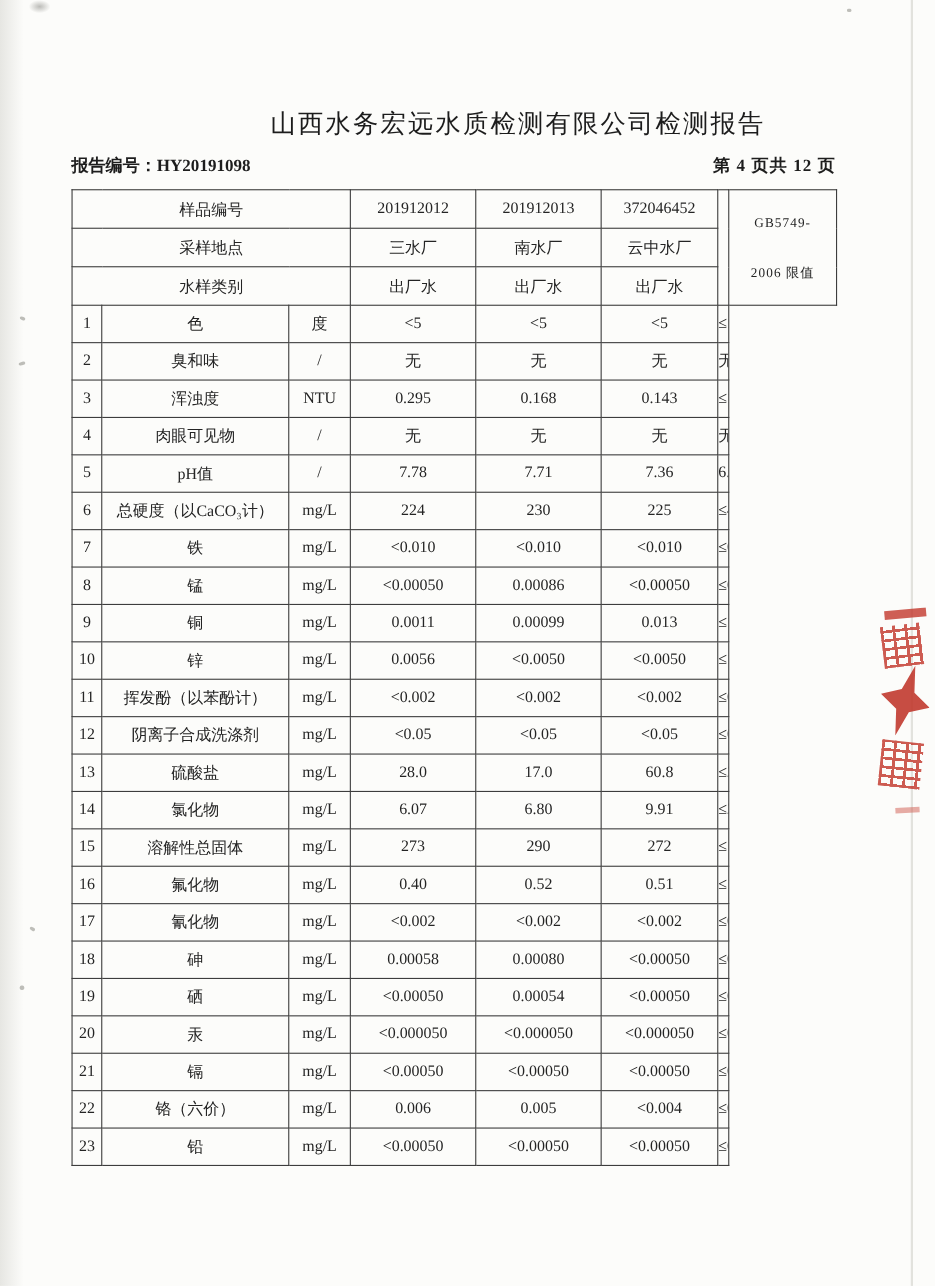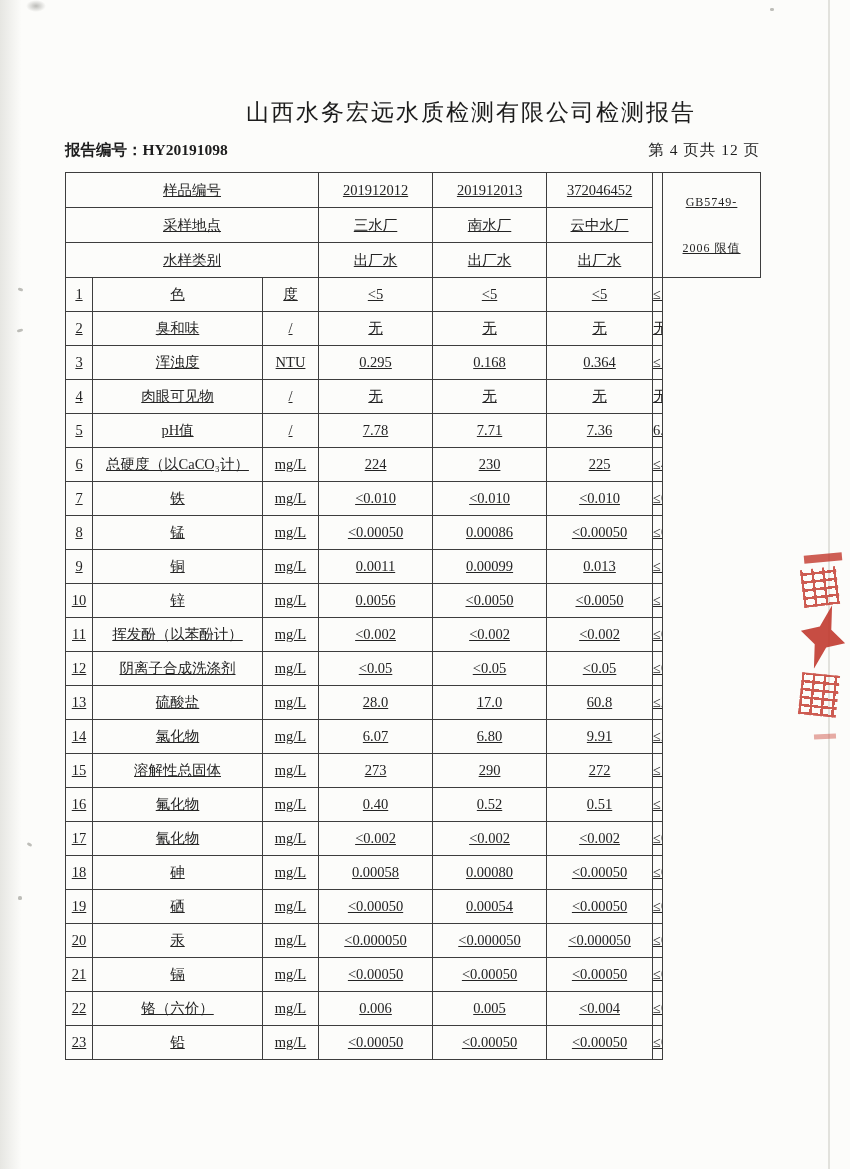--- a/index.html
+++ b/index.html
@@ -15,26 +15,26 @@
     text-align:center;font-size:23px;font-weight:normal;letter-spacing:2px;
     color:#1c1c1c;
     font-family:"Liberation Sans","DejaVu Sans",sans-serif;
     padding-left:46px;
   }
   .meta{
     position:absolute;top:140px;left:65px;width:695px;
     display:flex;justify-content:space-between;align-items:flex-start;
     font-size:15.5px;font-weight:bold;color:#1d1d1d;
   }
-  .meta .pageinfo{font-weight:normal;letter-spacing:1px}
+  .meta .pageinfo{font-weight:bold;letter-spacing:1px}
   
   table.report{
     position:absolute;left:65px;top:172px;width:695px;
     border-collapse:collapse;table-layout:fixed;
-    font-size:14.5px;color:#242424;text-decoration:underline;
+    font-size:14.5px;color:#242424;
   }
   table.report td{
     border:1px solid #3d3d3d;
     text-align:center;vertical-align:middle;
     padding:0;overflow:hidden;white-space:nowrap;
   }
   table.report thead tr{height:35px}
   table.report tbody tr{height:34px}
   td.name{text-align:left;padding-left:9px}
   td.gap{border-top:1px solid #3d3d3d;border-bottom:1px solid #3d3d3d;background:#fcfcfa}
@@ -154,21 +154,21 @@
     <td>无</td>
     <td>无</td>
     <td>无异臭、异味</td>
   </tr>
       <tr>
     <td>3</td>
     <td class="name">浑浊度</td>
     <td>NTU</td>
     <td>0.295</td>
     <td>0.168</td>
-    <td>0.364</td>
+    <td>0.143</td>
     <td>≤1</td>
   </tr>
       <tr>
     <td>4</td>
     <td class="name">肉眼可见物</td>
     <td>/</td>
     <td>无</td>
     <td>无</td>
     <td>无</td>
     <td>无</td>

